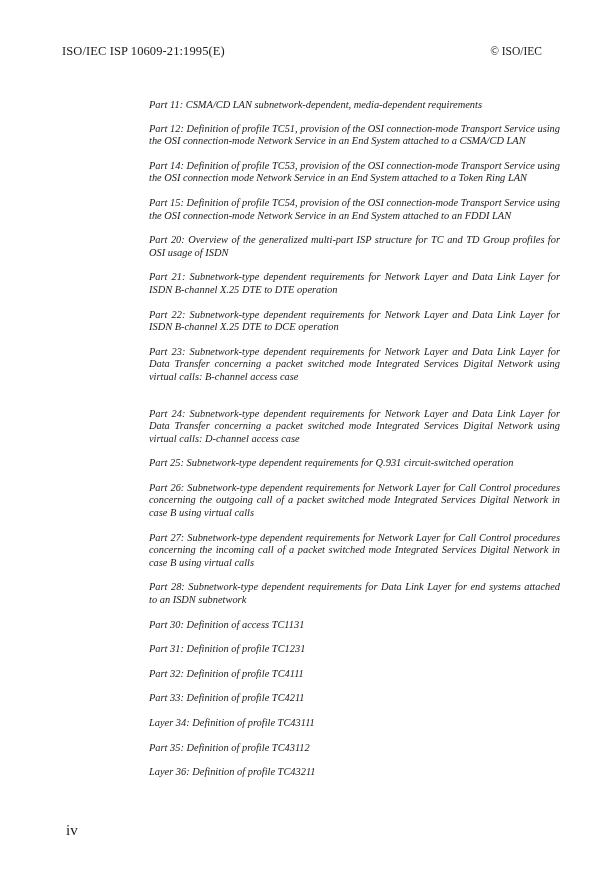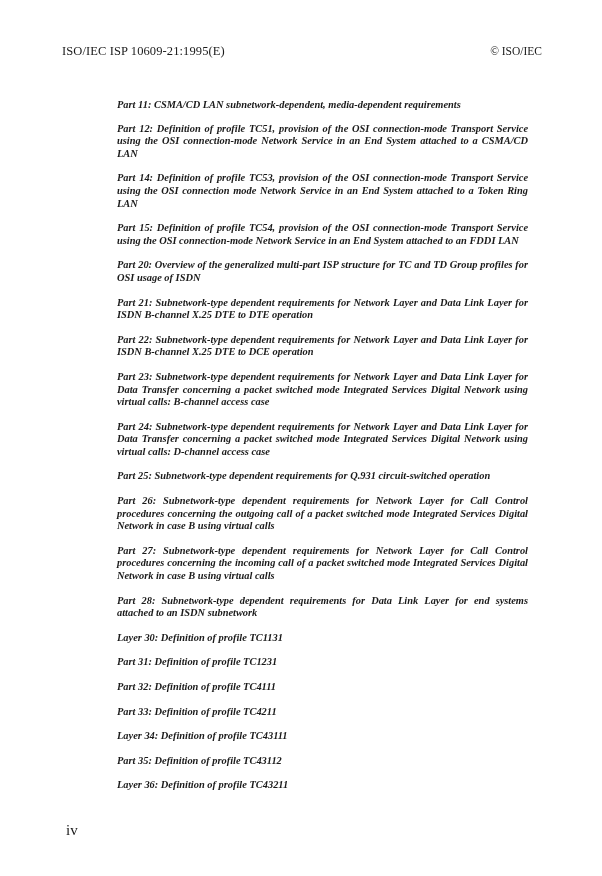--- a/index.html
+++ b/index.html
@@ -1,44 +1,44 @@
 <!DOCTYPE html>
 <html><head>
 <meta charset="utf-8">
 <style>
   html, body { margin:0; padding:0; background:#ffffff; }
   body { width:602px; height:876px; position:relative; overflow:hidden;
          font-family:"Liberation Serif", "DejaVu Serif", serif; color:#1a1a1a; }
   .header-left { position:absolute; left:62px; top:44px; font-weight:normal; font-size:12.5px; letter-spacing:0.1px; }
   .header-right { position:absolute; right:60px; top:45px; font-size:11.5px; }
-  .entries { position:absolute; left:117px; top:99px; width:411px;font-weight:bold; }
+  .entries { position:absolute; left:149px; top:99px; width:411px; }
   .entry { font-style:italic; font-size:10.4px; line-height:12.6px; text-align:justify; margin:0; }
   .footer-page { position:absolute; left:66px; top:822px; font-size:15px; }
 </style>
 </head>
 <body>
 
 <div class="header-left">ISO/IEC ISP 10609-21:1995(E)</div>
 <div class="header-right">© ISO/IEC</div>
 
 <div class="entries">
   <p class="entry" style="margin-top: 0px;">Part 11: CSMA/CD LAN subnetwork-dependent, media-dependent requirements</p>
   <p class="entry" style="margin-top: 11px;">Part 12: Definition of profile TC51, provision of the OSI connection-mode Transport Service using the OSI connection-mode Network Service in an End System attached to a CSMA/CD LAN</p>
   <p class="entry" style="margin-top: 12px;">Part 14: Definition of profile TC53, provision of the OSI connection-mode Transport Service using the OSI connection mode Network Service in an End System attached to a Token Ring LAN</p>
   <p class="entry" style="margin-top: 12px;">Part 15: Definition of profile TC54, provision of the OSI connection-mode Transport Service using the OSI connection-mode Network Service in an End System attached to an FDDI LAN</p>
   <p class="entry" style="margin-top: 12px;">Part 20: Overview of the generalized multi-part ISP structure for TC and TD Group profiles for OSI usage of ISDN</p>
   <p class="entry" style="margin-top: 12px;">Part 21: Subnetwork-type dependent requirements for Network Layer and Data Link Layer for ISDN B-channel X.25 DTE to DTE operation</p>
   <p class="entry" style="margin-top: 12px;">Part 22: Subnetwork-type dependent requirements for Network Layer and Data Link Layer for ISDN B-channel X.25 DTE to DCE operation</p>
   <p class="entry" style="margin-top: 12px;">Part 23: Subnetwork-type dependent requirements for Network Layer and Data Link Layer for Data Transfer concerning a packet switched mode Integrated Services Digital Network using virtual calls: B-channel access case</p>
-  <p class="entry" style="margin-top: 12px;">Part 24: Subnetwork-type dependent requirements for Network Layer and Data Link Layer for Data Transfer concerning a packet switched mode Integrated Services Digital Network using virtual calls: D-channel access case</p>
+  <p class="entry" style="margin-top: 24px;">Part 24: Subnetwork-type dependent requirements for Network Layer and Data Link Layer for Data Transfer concerning a packet switched mode Integrated Services Digital Network using virtual calls: D-channel access case</p>
   <p class="entry" style="margin-top: 12px;">Part 25: Subnetwork-type dependent requirements for Q.931 circuit-switched operation</p>
   <p class="entry" style="margin-top: 12px;">Part 26: Subnetwork-type dependent requirements for Network Layer for Call Control procedures concerning the outgoing call of a packet switched mode Integrated Services Digital Network in case B using virtual calls</p>
   <p class="entry" style="margin-top: 12px;">Part 27: Subnetwork-type dependent requirements for Network Layer for Call Control procedures concerning the incoming call of a packet switched mode Integrated Services Digital Network in case B using virtual calls</p>
   <p class="entry" style="margin-top: 12px;">Part 28: Subnetwork-type dependent requirements for Data Link Layer for end systems attached to an ISDN subnetwork</p>
-  <p class="entry" style="margin-top: 12px;">Layer 30: Definition of profile TC1131</p>
+  <p class="entry" style="margin-top: 12px;">Part 30: Definition of access TC1131</p>
   <p class="entry" style="margin-top: 12px;">Part 31: Definition of profile TC1231</p>
   <p class="entry" style="margin-top: 12px;">Part 32: Definition of profile TC4111</p>
   <p class="entry" style="margin-top: 12px;">Part 33: Definition of profile TC4211</p>
   <p class="entry" style="margin-top: 12px;">Layer 34: Definition of profile TC43111</p>
   <p class="entry" style="margin-top: 12px;">Part 35: Definition of profile TC43112</p>
   <p class="entry" style="margin-top: 12px;">Layer 36: Definition of profile TC43211</p>
 </div>
 
 <div class="footer-page">iv</div>
 

